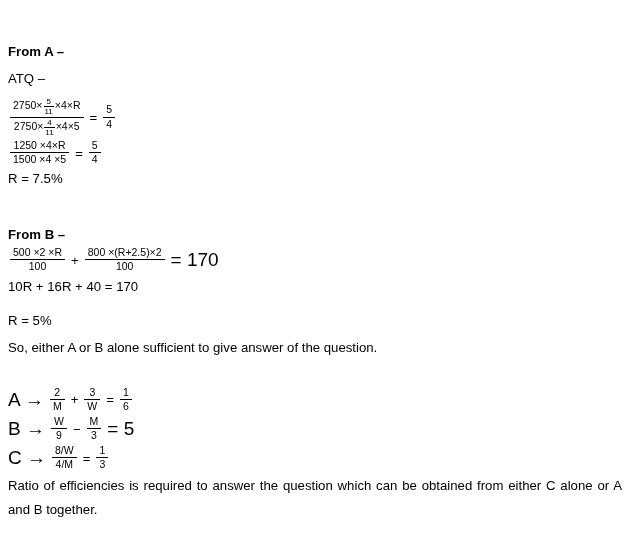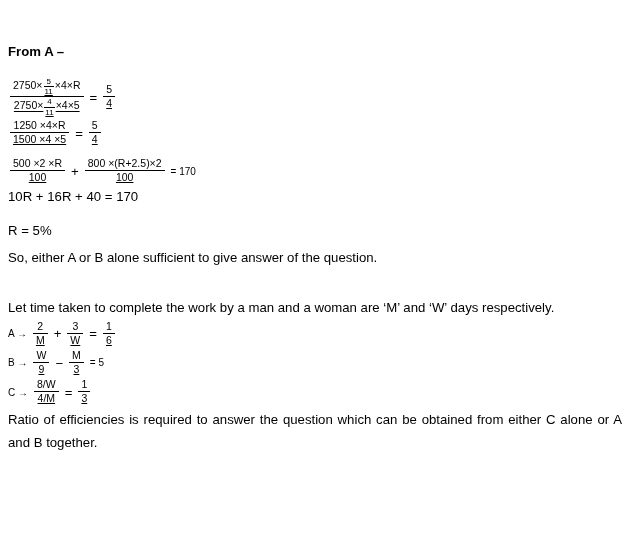--- a/index.html
+++ b/index.html
@@ -47,50 +47,50 @@
     top: -1px;
   }
   .frac .num {
     display: block;
     padding: 0 3px;
     border-bottom: 1px solid #000;
   }
   .frac .den {
     display: block;
     padding: 0 3px;
-    text-decoration: underline;
   }
   .eqrow {
     display: flex;
     align-items: center;
     gap: 4px;
     line-height: 1.2;
     margin: 2px 0;
   }
   .eqrow .op { font-size: 13.2px; }
-  .eqrow .txt { font-size: 10px; }
+  .eqrow .txt { font-size: 19px; }
   .subfrac {
     display: inline-block;
     vertical-align: middle;
     text-align: center;
     font-size: 8px;
     line-height: 1.15;
     margin: 0 1px;
   }
   .subfrac .num { display: block; border-bottom: 1px solid #000; padding: 0 1px;}
   .subfrac .den { display: block; padding: 0 1px;}
 </style>
 </head>
 <body>
 
 <div class="page">
 
   <div class="spacer-sm"></div>
   <div class="line bold">From A –</div>
   <div class="spacer-sm"></div>
+  <div class="line">ATQ –</div>
   <div class="spacer-sm"></div>
 
   <div class="eqrow">
     <span class="frac">
       <span class="num"><span>2750×</span><span class="subfrac"><span class="num">5</span><span class="den">11</span></span><span>×4×R</span></span>
       <span class="den"><span>2750×</span><span class="subfrac"><span class="num">4</span><span class="den">11</span></span><span>×4×5</span></span>
     </span>
     <span class="op">=</span>
     <span class="frac">
       <span class="num">5</span>
@@ -103,21 +103,23 @@
       <span class="num">1250 ×4×R</span>
       <span class="den">1500 ×4 ×5</span>
     </span>
     <span class="op">=</span>
     <span class="frac">
       <span class="num">5</span>
       <span class="den">4</span>
     </span>
   </div>
 
+  <div class="line">R = 7.5%</div>
   <div class="spacer-sm"></div>
+  <div class="line bold">From B –</div>
 
   <div class="eqrow">
     <span class="frac">
       <span class="num">500 ×2 ×R</span>
       <span class="den">100</span>
     </span>
     <span class="op">+</span>
     <span class="frac">
       <span class="num">800 ×(R+2.5)×2</span>
       <span class="den">100</span>
@@ -128,21 +130,20 @@
   <div class="line">10R + 16R + 40 = 170</div>
   <div class="spacer-sm"></div>
   <div class="spacer-sm"></div>
   <div class="line">R = 5%</div>
   <div class="spacer-sm"></div>
   <div class="line">So, either A or B alone sufficient to give answer of the question.</div>
 
   <div class="spacer-md"></div>
 
   <div class="spacer-sm"></div>
-  <div class="justify">Let time taken to complete the work by a man and a woman are ‘M’ and ‘W’ days respectively.</div>
 
   <div class="eqrow">
     <span class="txt">A →</span>
     <span class="frac">
       <span class="num">2</span>
       <span class="den">M</span>
     </span>
     <span class="op">+</span>
     <span class="frac">
       <span class="num">3</span>

